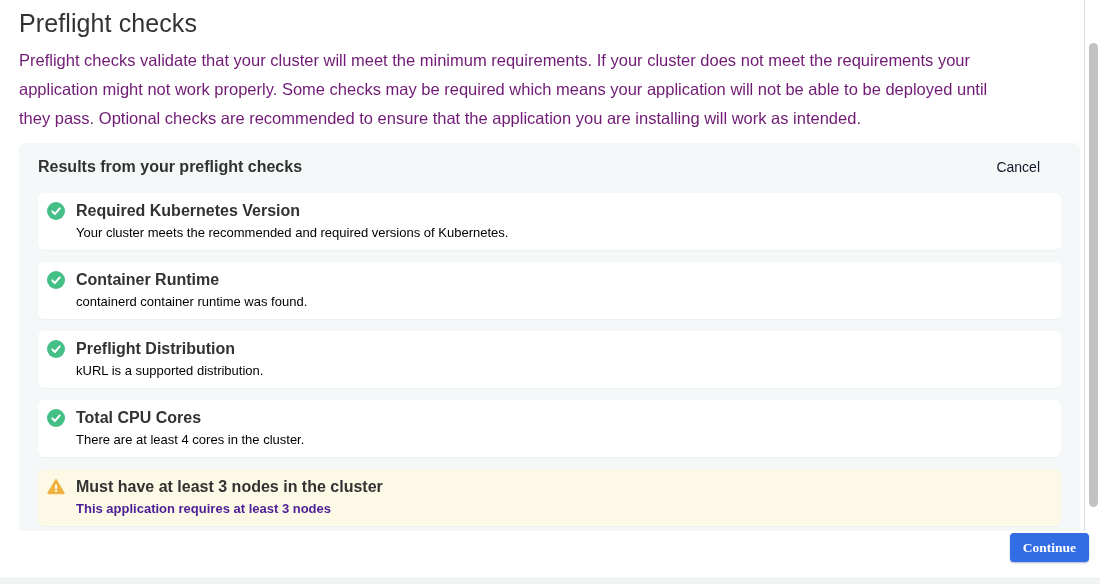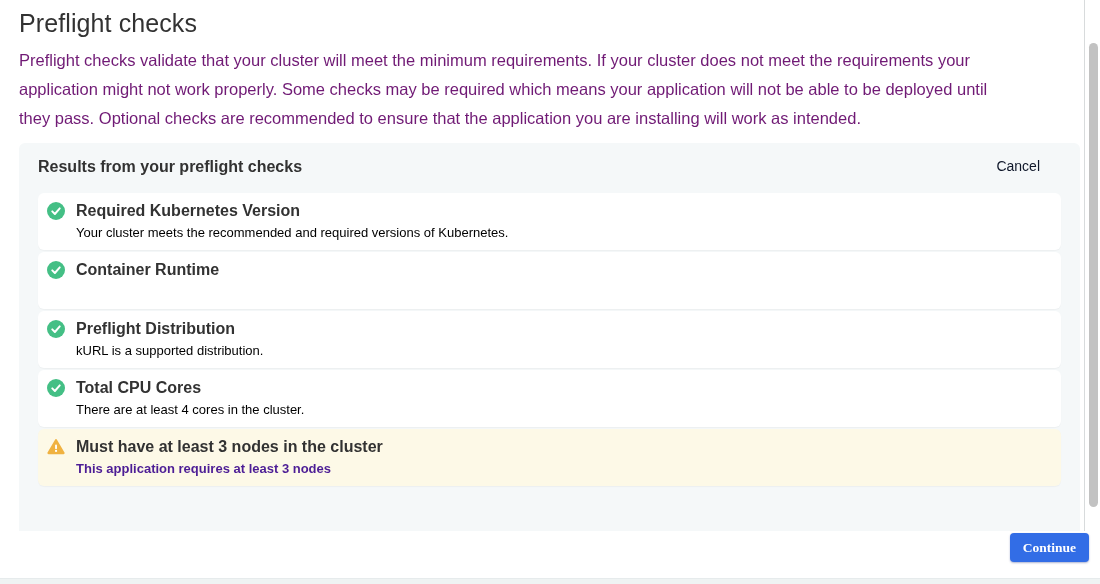--- a/index.html
+++ b/index.html
@@ -18,29 +18,29 @@
     font-size: 16.5px; line-height: 29px; color: #701a75; font-weight: 500;
     white-space: nowrap;
   }
 
   .panel {
     position: absolute; left: 19px; top: 143px; width: 1061px; height: 388px;
     background: #f5f8f9; border-radius: 6px 6px 0 0; padding: 15px 19px 0 19px;
     overflow: hidden;
   }
   .panel-header {
-    display: flex; justify-content: space-between; align-items: flex-start; height: 18px;
+    display: flex; justify-content: space-between; align-items: center; height: 18px;
   }
   .panel-title { font-size: 16px; font-weight: bold; color: #323232; }
   .cancel-link {
     font-size: 14px; color: #0f172a; margin-right: 21px; cursor: pointer;
     text-decoration: none; font-weight: 500;
   }
 
-  .check-list { margin-top: 17px; display: flex; flex-direction: column; gap: 2px; }
+  .check-list { margin-top: 17px; display: flex; flex-direction: column; gap: 12px; }
   .check-row {
     background: #ffffff; border-radius: 6px; height: 57px; padding: 8px 12px 0 9px;
     display: flex; align-items: flex-start; gap: 11px;
     box-shadow: 0 1px 1px rgba(50,50,50,0.04);
   }
   .check-row.warn { background: #fdf9e7; }
   .check-icon { width: 18px; height: 18px; flex: 0 0 18px; margin-top: 1px; }
   .check-title { font-size: 16px; font-weight: bold; color: #323232; line-height: 18px; padding-top: 1px; }
   .check-msg { font-size: 13px; color: #000000; margin-top: 6px; line-height: 14px; }
   .check-row.warn .check-msg { color: #4c1d95; font-weight: 600; }
@@ -100,20 +100,21 @@
         </div>
       </div>
 
       <div class="check-row">
         <svg class="check-icon" viewBox="0 0 24 24">
           <circle cx="12" cy="12" r="12" fill="#44bf85"></circle>
           <polyline points="7,12.5 10.5,16 17,8.5" fill="none" stroke="#ffffff" stroke-width="2.6" stroke-linecap="round" stroke-linejoin="round"></polyline>
         </svg>
         <div>
           <div class="check-title">Container Runtime</div>
+          <div class="check-msg">containerd container runtime was found.</div>
         </div>
       </div>
 
       <div class="check-row">
         <svg class="check-icon" viewBox="0 0 24 24">
           <circle cx="12" cy="12" r="12" fill="#44bf85"></circle>
           <polyline points="7,12.5 10.5,16 17,8.5" fill="none" stroke="#ffffff" stroke-width="2.6" stroke-linecap="round" stroke-linejoin="round"></polyline>
         </svg>
         <div>
           <div class="check-title">Preflight Distribution</div>

